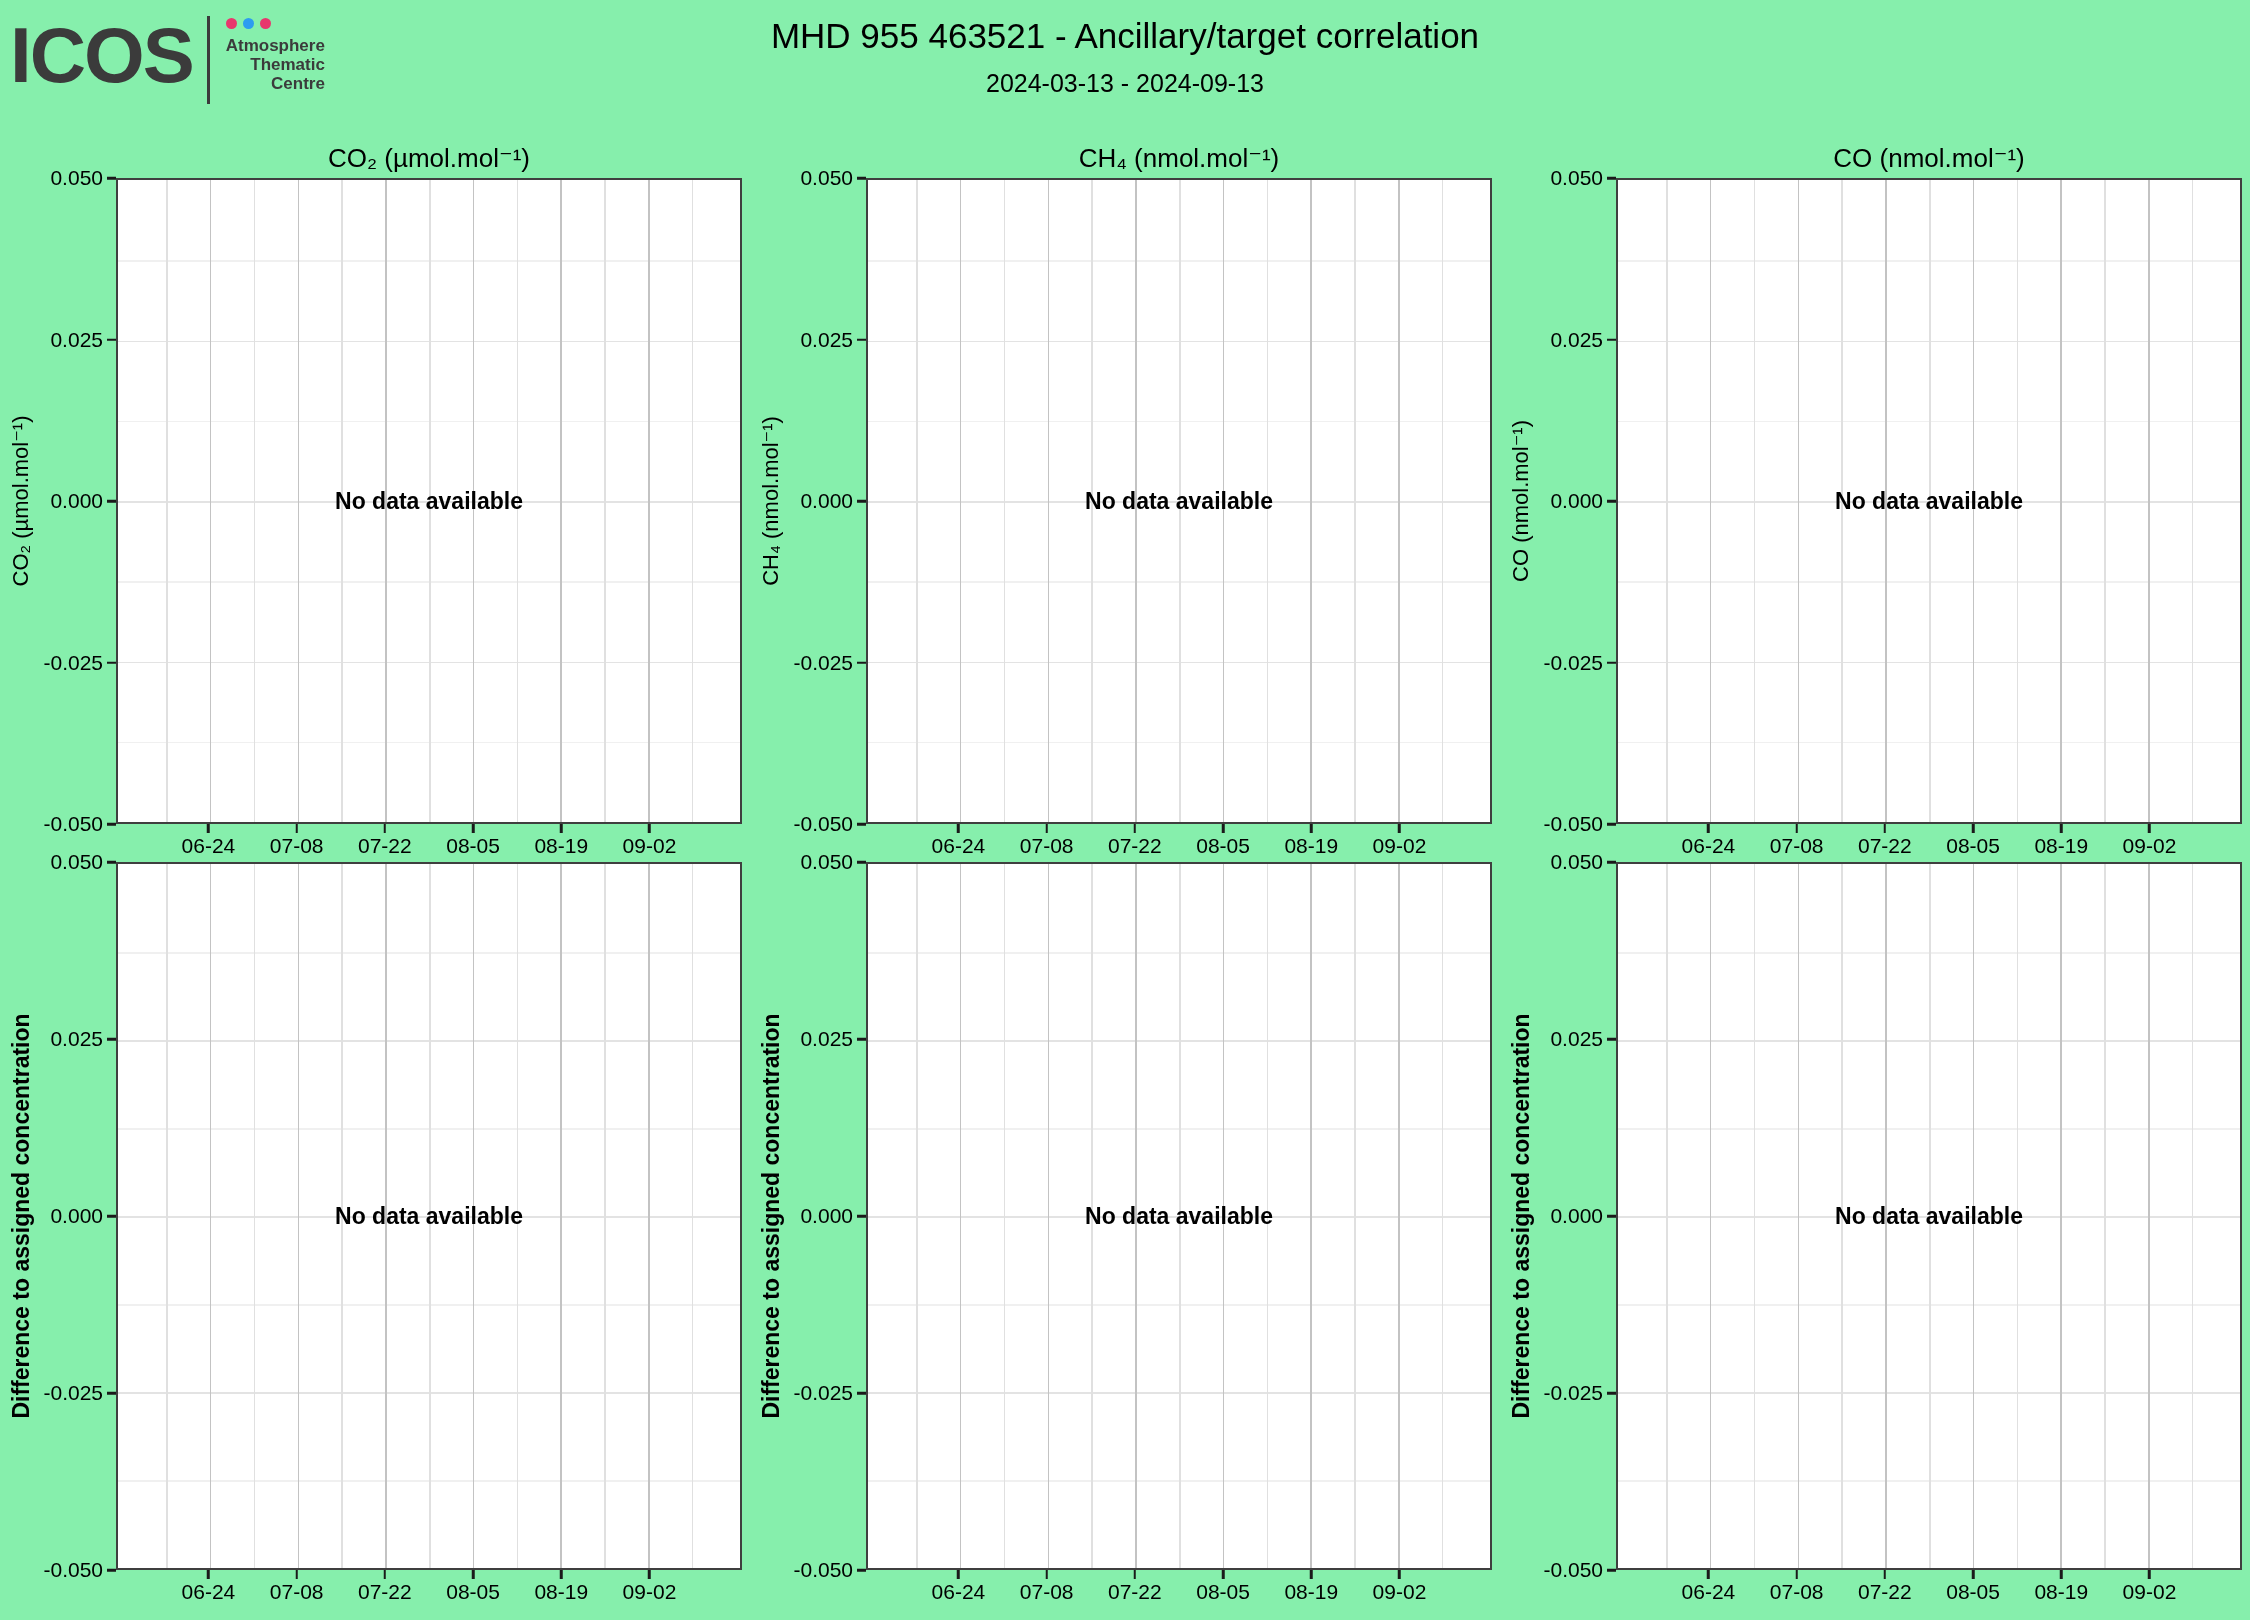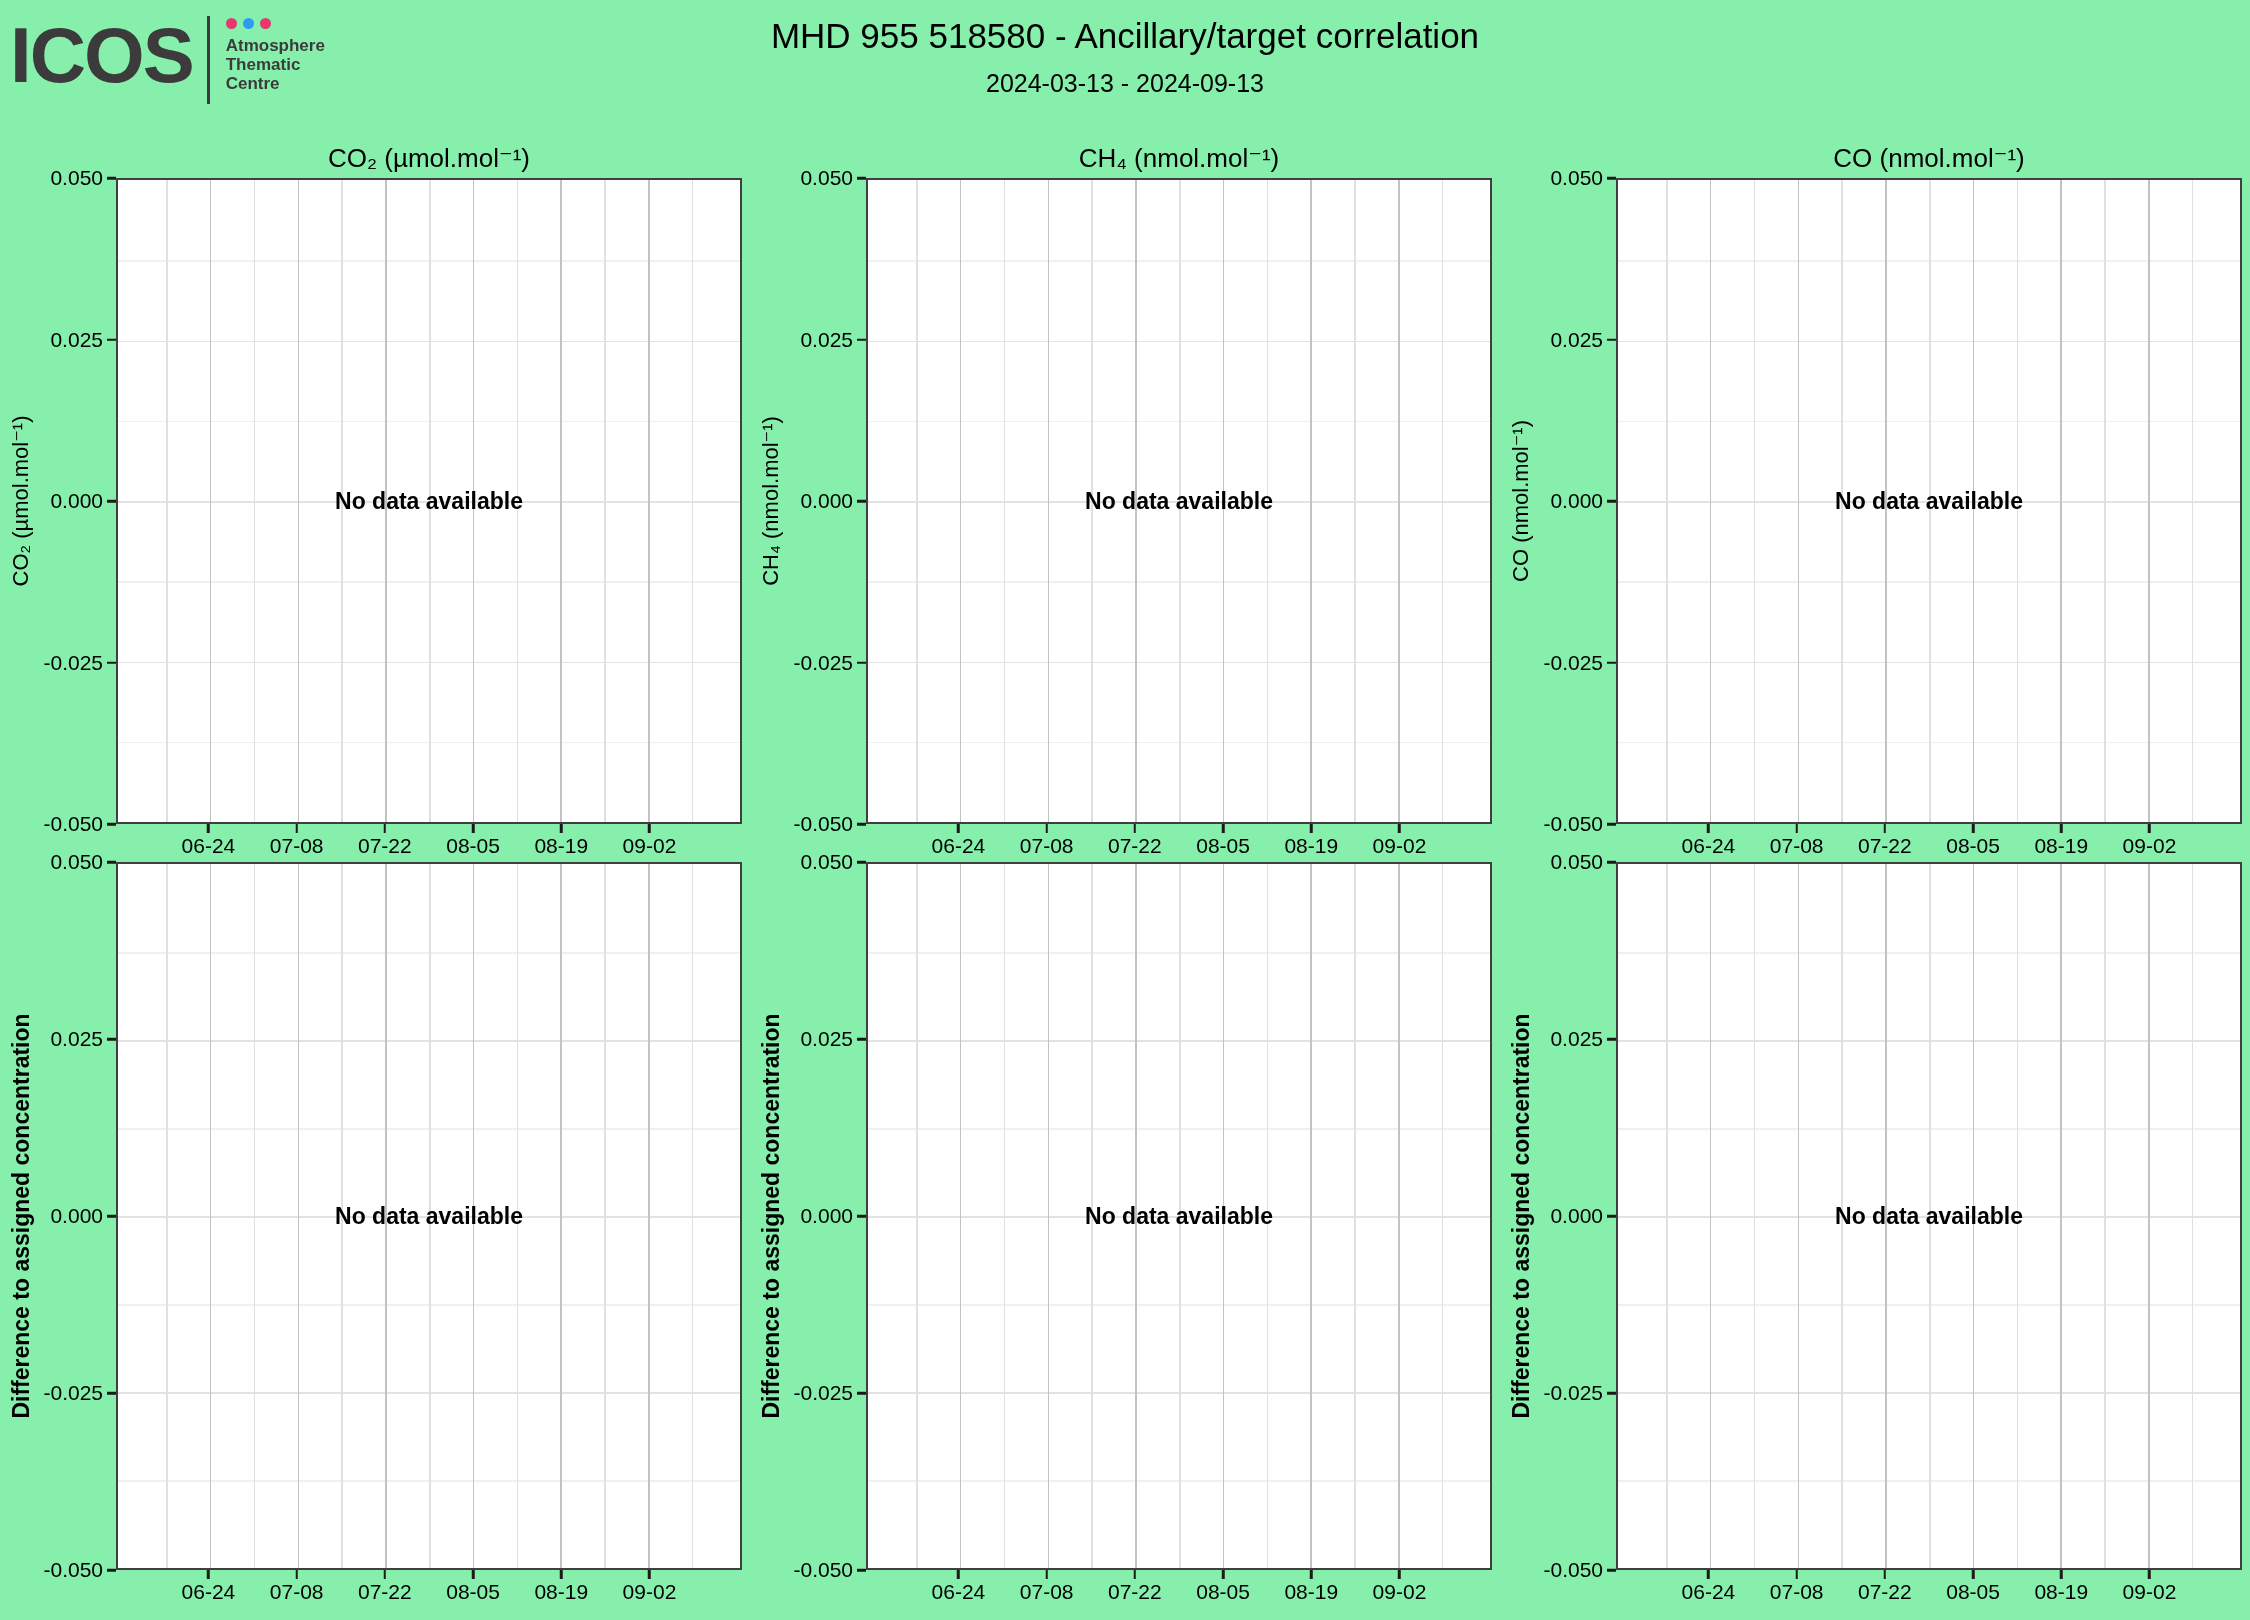--- a/index.html
+++ b/index.html
@@ -4,21 +4,21 @@
 <style>
   html,body{margin:0;padding:0;background:#fff;}
   body{width:2250px;height:1620px;overflow:hidden;font-family:"Liberation Sans","DejaVu Sans",sans-serif;color:#000;}
   .page{position:relative;width:2250px;height:1620px;background:#86efac;}
 
   
   .header{position:absolute;top:0;left:0;right:0;height:130px;}
   .logo{position:absolute;top:12px;left:10px;display:flex;align-items:flex-start;}
   .logo-wordmark{font-size:78px;font-weight:bold;color:#3b3b3b;letter-spacing:-2px;line-height:86px;}
   .logo-divider{width:3px;height:88px;background:#3b3b3b;margin:4px 16px 0 14px;}
-  .logo-right{padding-top:6px;}
+  .logo-right{padding-top:6px;text-align:right;}
   .logo-dots{display:flex;gap:6px;margin-bottom:7px;}
   .dot{width:11px;height:11px;border-radius:50%;display:inline-block;}
   .logo-org{font-size:17px;font-weight:bold;color:#3b3b3b;line-height:19px;}
   .titles{position:absolute;left:300px;right:300px;top:16px;text-align:center;}
   .main-title{font-size:35px;line-height:40px;}
   .subtitle{font-size:25px;line-height:30px;margin-top:12px;}
   .geninfo{position:absolute;right:10px;top:8px;text-align:right;font-size:17px;line-height:24px;white-space:pre;}
 
   
   .grid{position:absolute;top:130px;left:0;display:grid;grid-template-columns:750px 750px 750px;}
@@ -60,21 +60,21 @@
           <span class="dot" style="background: rgb(232, 55, 109);"></span>
           <span class="dot" style="background: rgb(45, 156, 240);"></span>
           <span class="dot" style="background: rgb(232, 55, 109);"></span>
         </div>
         <div class="logo-org">Atmosphere</div>
         <div class="logo-org">Thematic</div>
         <div class="logo-org">Centre</div>
       </div>
     </div>
     <div class="titles">
-      <div class="main-title">MHD 955 518580 - Ancillary/target correlation</div>
+      <div class="main-title">MHD 955 463521 - Ancillary/target correlation</div>
       <div class="subtitle">2024-03-13 - 2024-09-13</div>
     </div>
   </div>
 
   <div class="grid">
 
     <section class="cell row-top">
       <div class="ptitle">CO₂ (µmol.mol⁻¹)</div>
       <div class="panel-area">
         <div class="ylab">

